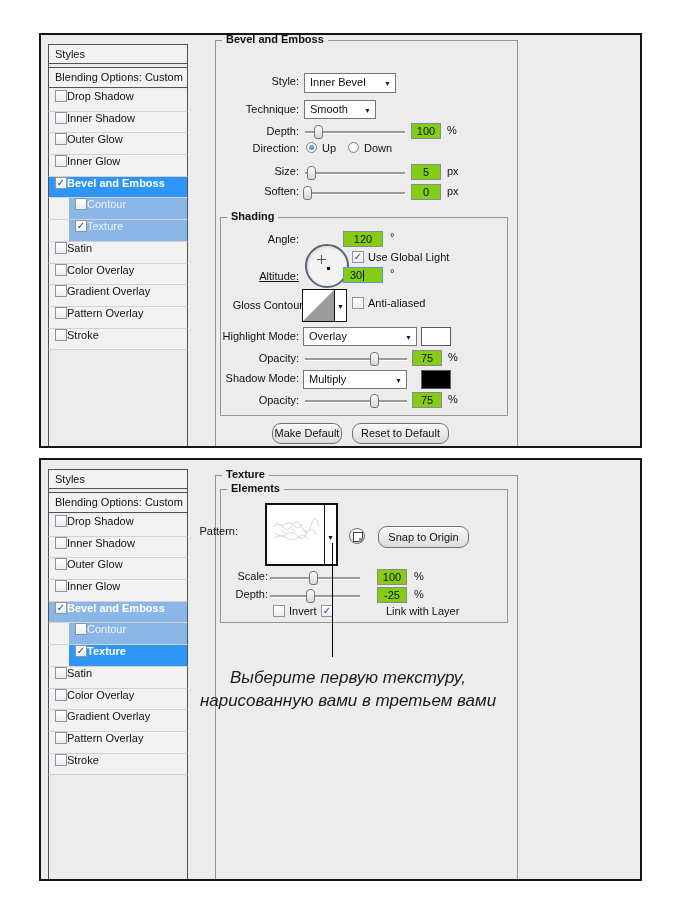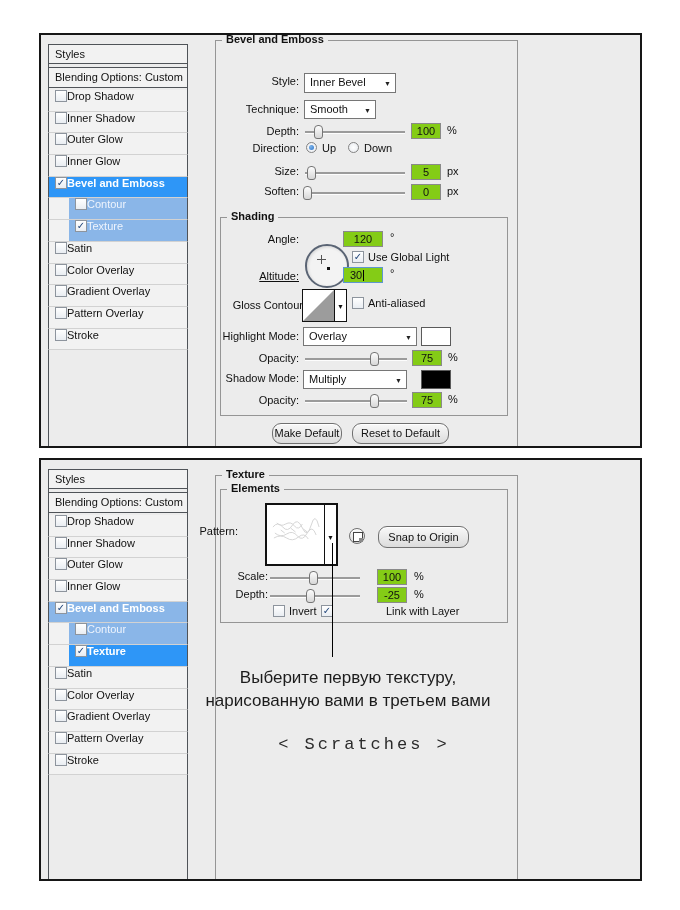--- a/index.html
+++ b/index.html
@@ -60,21 +60,21 @@
   .dial .ch-h{position:absolute;left:10px;top:13px;width:9px;height:1px;background:#555;}
   .dial .ch-v{position:absolute;left:14px;top:9px;width:1px;height:9px;background:#555;}
   .dial .dot{position:absolute;left:20px;top:21px;width:3px;height:3px;background:#111;}
 
   
   .contour-pick{position:absolute;border:1px solid #111;background:#fff;box-sizing:border-box;display:flex;}
   .contour-img{position:relative;flex:1;}
   .pick-arrbox{width:11px;border-left:1px solid #111;position:relative;}
   .pick-arrbox .arr{position:absolute;left:50%;top:50%;transform:translate(-50%,-50%);font-size:7px;color:#111;}
 
-  .annotation{position:absolute;text-align:center;font-size:17px;line-height:23px;color:#1c1c1c;}
+  .annotation{position:absolute;text-align:center;font-size:17px;line-height:23px;color:#1c1c1c;font-style:italic;}
   .scratches{position:absolute;text-align:center;font-family:"Liberation Mono","DejaVu Sans Mono",monospace;
              font-size:17px;letter-spacing:3px;color:#2a2a2a;}
   .callout-line{position:absolute;width:1px;background:#000;}
 </style>
 </head>
 <body>
 
 <div class="panel" id="panel-top">
 
   <div class="sidebar">
@@ -383,14 +383,13 @@
   <div class="txt" style="left:248px;top:145px;">Invert</div>
   <span class="cbx" style="position:absolute;left:280px;top:145px;">✓</span>
   <div class="txt" style="left:297px;top:145px;margin-left:48px;">Link with Layer</div>
 
   <div class="callout-line" style="left:291px;top:83px;height:114px;"></div>
 
   <div class="annotation" style="left:40px;width:534px;top:206px;">
     <div>Выберите первую текстуру,</div>
     <div>нарисованную вами в третьем вами</div>
   </div>
-  <div class="scratches" style="left:56px;width:534px;top:275px;">&lt; Scratches &gt;</div>
 </div>
 
 </body></html>

